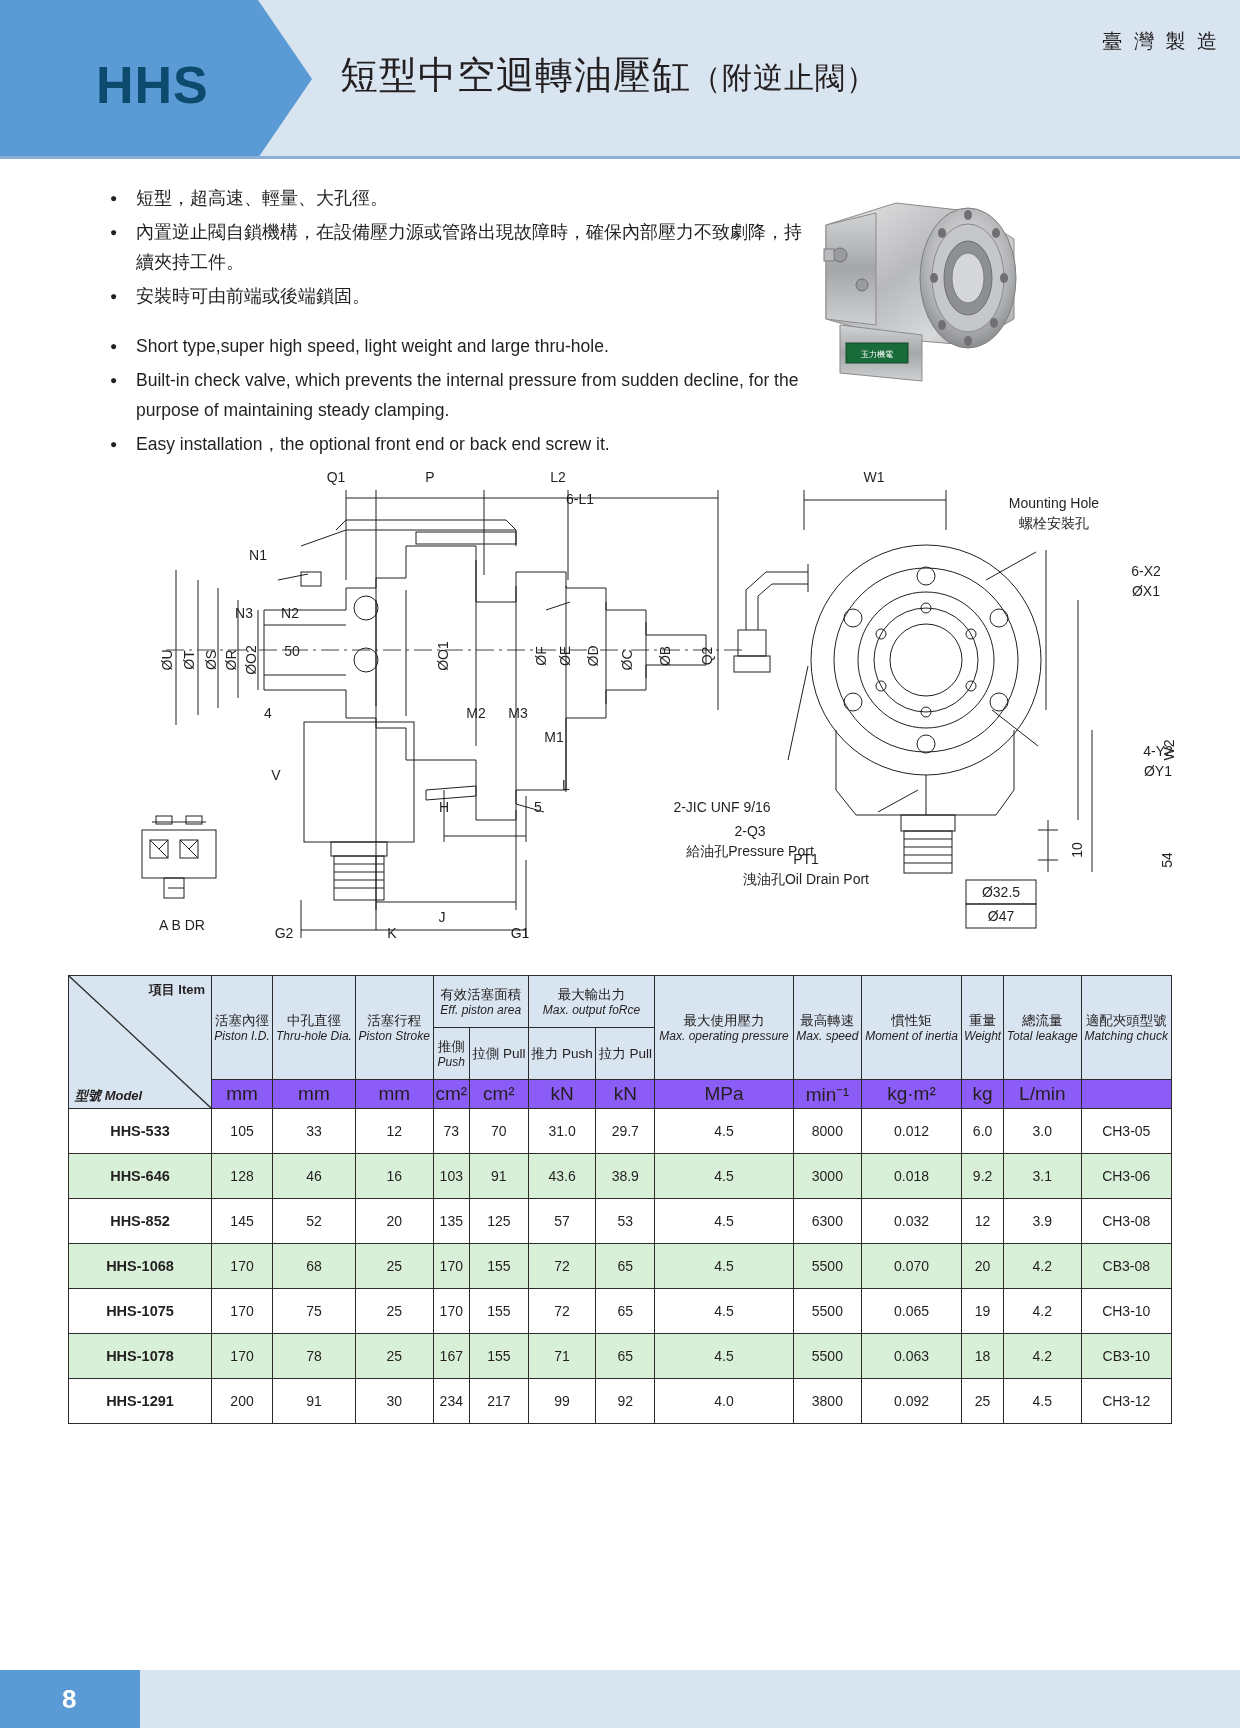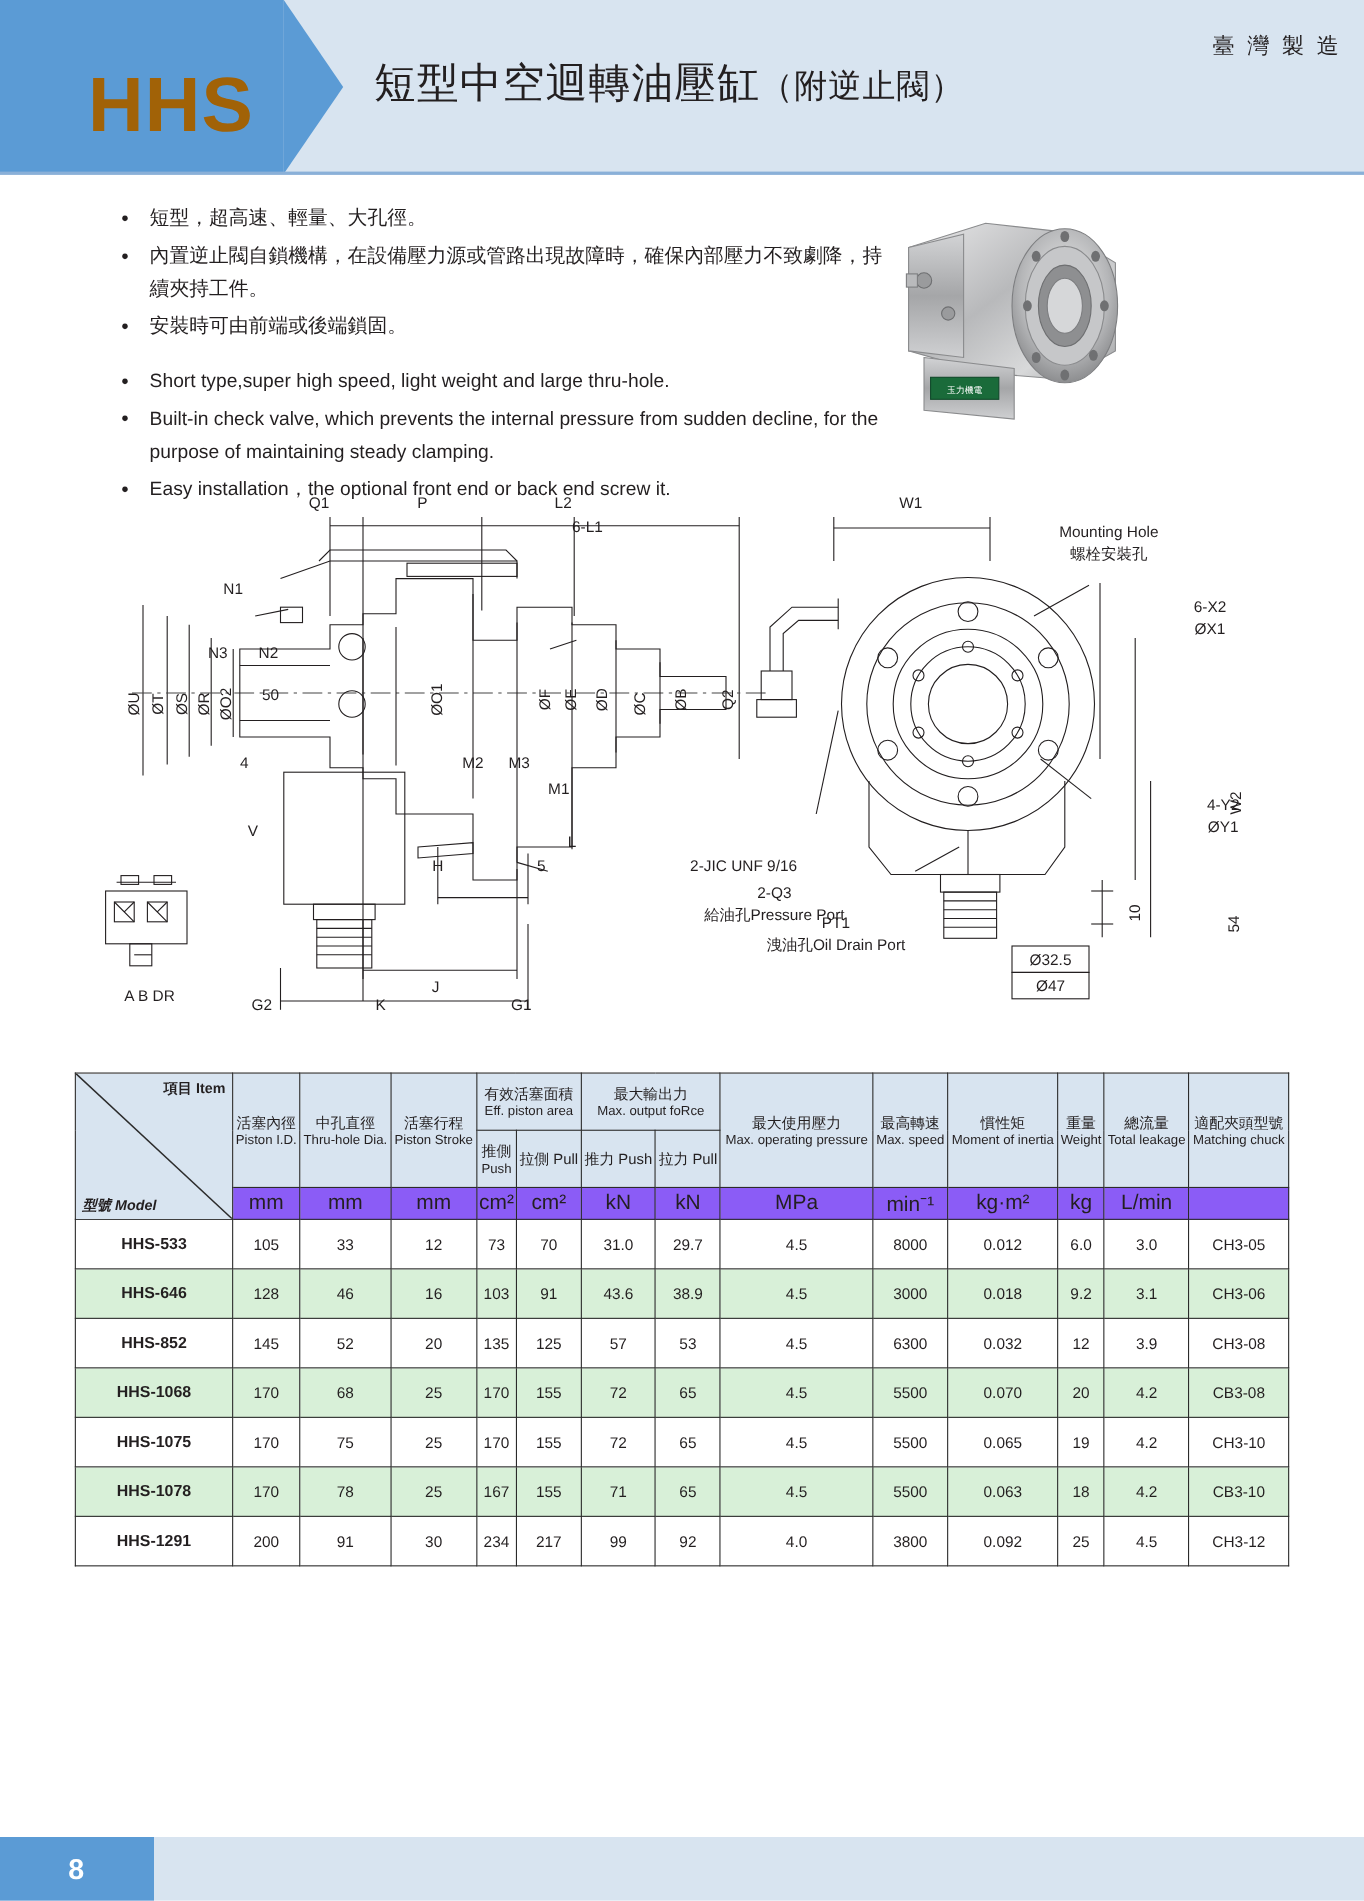--- a/index.html
+++ b/index.html
@@ -5,49 +5,49 @@
   html,body{margin:0;padding:0;}
   body{
     width:1240px;height:1728px;position:relative;background:#ffffff;
     font-family:"Liberation Sans", sans-serif;color:#231f20;overflow:hidden;
   }
   
   .header{position:absolute;left:0;top:0;width:1240px;height:158px;background:#d8e4f0;}
   .header-blue{position:absolute;left:0;top:0;width:258px;height:158px;background:#5b9bd5;}
   .header-arrow{position:absolute;left:258px;top:0;width:0;height:0;
      border-top:79px solid transparent;border-bottom:79px solid transparent;border-left:54px solid #5b9bd5;}
-  .hhs-logo{position:absolute;left:80px;top:55px;font-size:70px;font-weight:bold;color:#a16207;letter-spacing:1px;}
+  .hhs-logo{position:absolute;left:96px;top:55px;font-size:52px;font-weight:bold;color:#0c4a6e;letter-spacing:1px;}
   .made-in{position:absolute;right:20px;top:28px;font-size:20px;color:#231f20;letter-spacing:3px;}
   .title-cn{position:absolute;left:340px;top:50px;font-size:38px;color:#231f20;letter-spacing:1px;font-weight:500;}
   .title-cn .paren{font-size:30px;}
   .title-en{position:absolute;left:292px;top:108px;font-size:24px;color:#231f20;}
   .header-rule{position:absolute;left:0;top:156px;width:1240px;height:3px;background:#8ab0d8;}
 
   
   .bullets{position:absolute;left:110px;top:183px;width:700px;}
   .bullet{position:relative;padding-left:26px;margin-bottom:4px;font-size:17.5px;line-height:30px;color:#231f20;}
   .bullet:before{content:"●";position:absolute;left:0;top:0;font-size:12px;line-height:30px;}
   .bullet.cn{font-size:18px;}
   .bullet-gap{height:16px;}
 
   
   .photo{position:absolute;left:818px;top:193px;width:220px;height:198px;}
   .photo svg{display:block;}
 
   
-  .drawing{position:absolute;left:0;top:440px;width:1080px;height:520px;}
+  .drawing{position:absolute;left:0;top:460px;width:1080px;height:520px;padding-left:46px;}
   .drawing svg{display:block;}
 
   
   table.spec{position:absolute;left:68px;top:975px;width:1104px;border-collapse:collapse;
      font-size:14px;color:#231f20;}
   table.spec td,table.spec th{border:1px solid #2b2b2b;text-align:center;vertical-align:middle;}
   .hdr{background:#d8e4f0;font-weight:normal;}
   .hdr .cn{display:block;font-size:13.5px;line-height:16px;}
-  .hdr .en{display:block;font-size:12px;line-height:14px;}
+  .hdr .en{display:block;font-size:12px;line-height:14px;font-style:italic;}
   .unitrow td{background:#8b5cf6;height:26px;font-size:19px;}
   .model-cell{font-weight:bold;font-size:14.5px;}
   tr.alt td{background:#d8f0d8;}
   tr.row td{height:42px;}
   .corner{position:relative;height:100px;width:110px;background:#d8e4f0;padding:16px;}
   .corner .diag{position:absolute;left:0;top:0;width:100%;height:100%;}
   .corner .item{position:absolute;right:6px;top:6px;font-size:13px;line-height:15px;text-align:right;}
   .corner .model{position:absolute;left:6px;bottom:5px;font-size:13px;line-height:15px;text-align:left;font-style:italic;}
 
   

